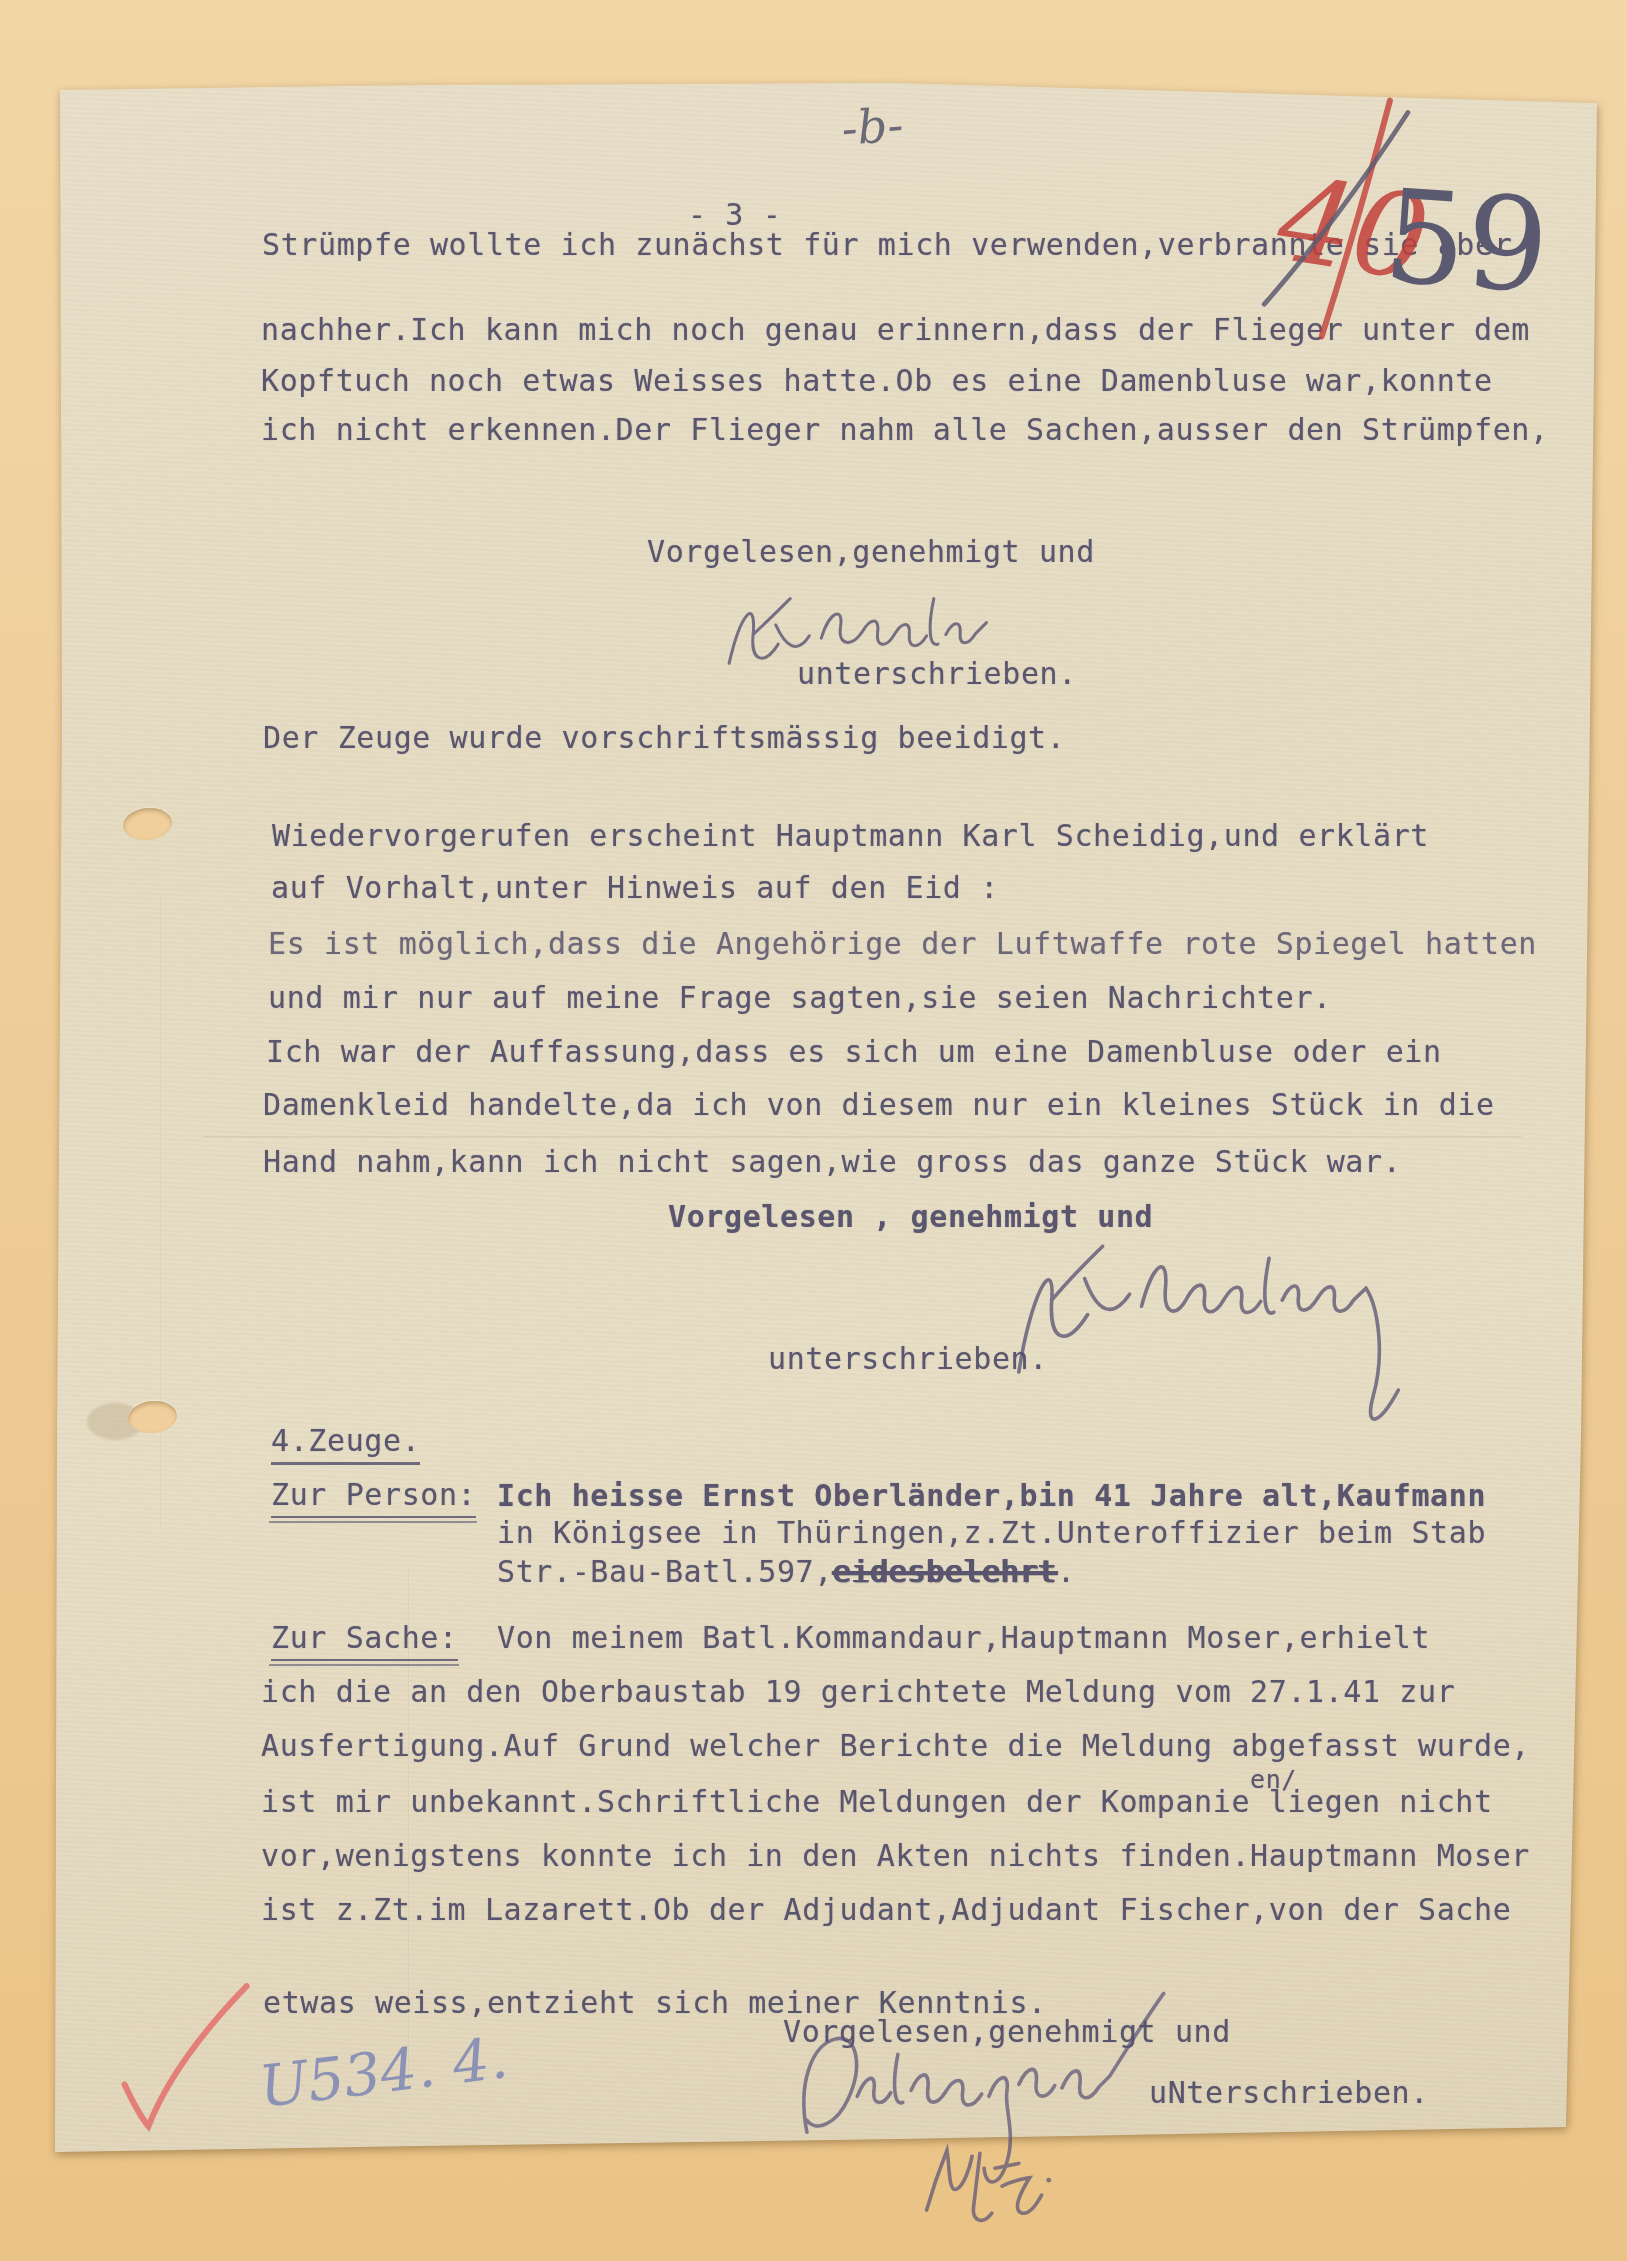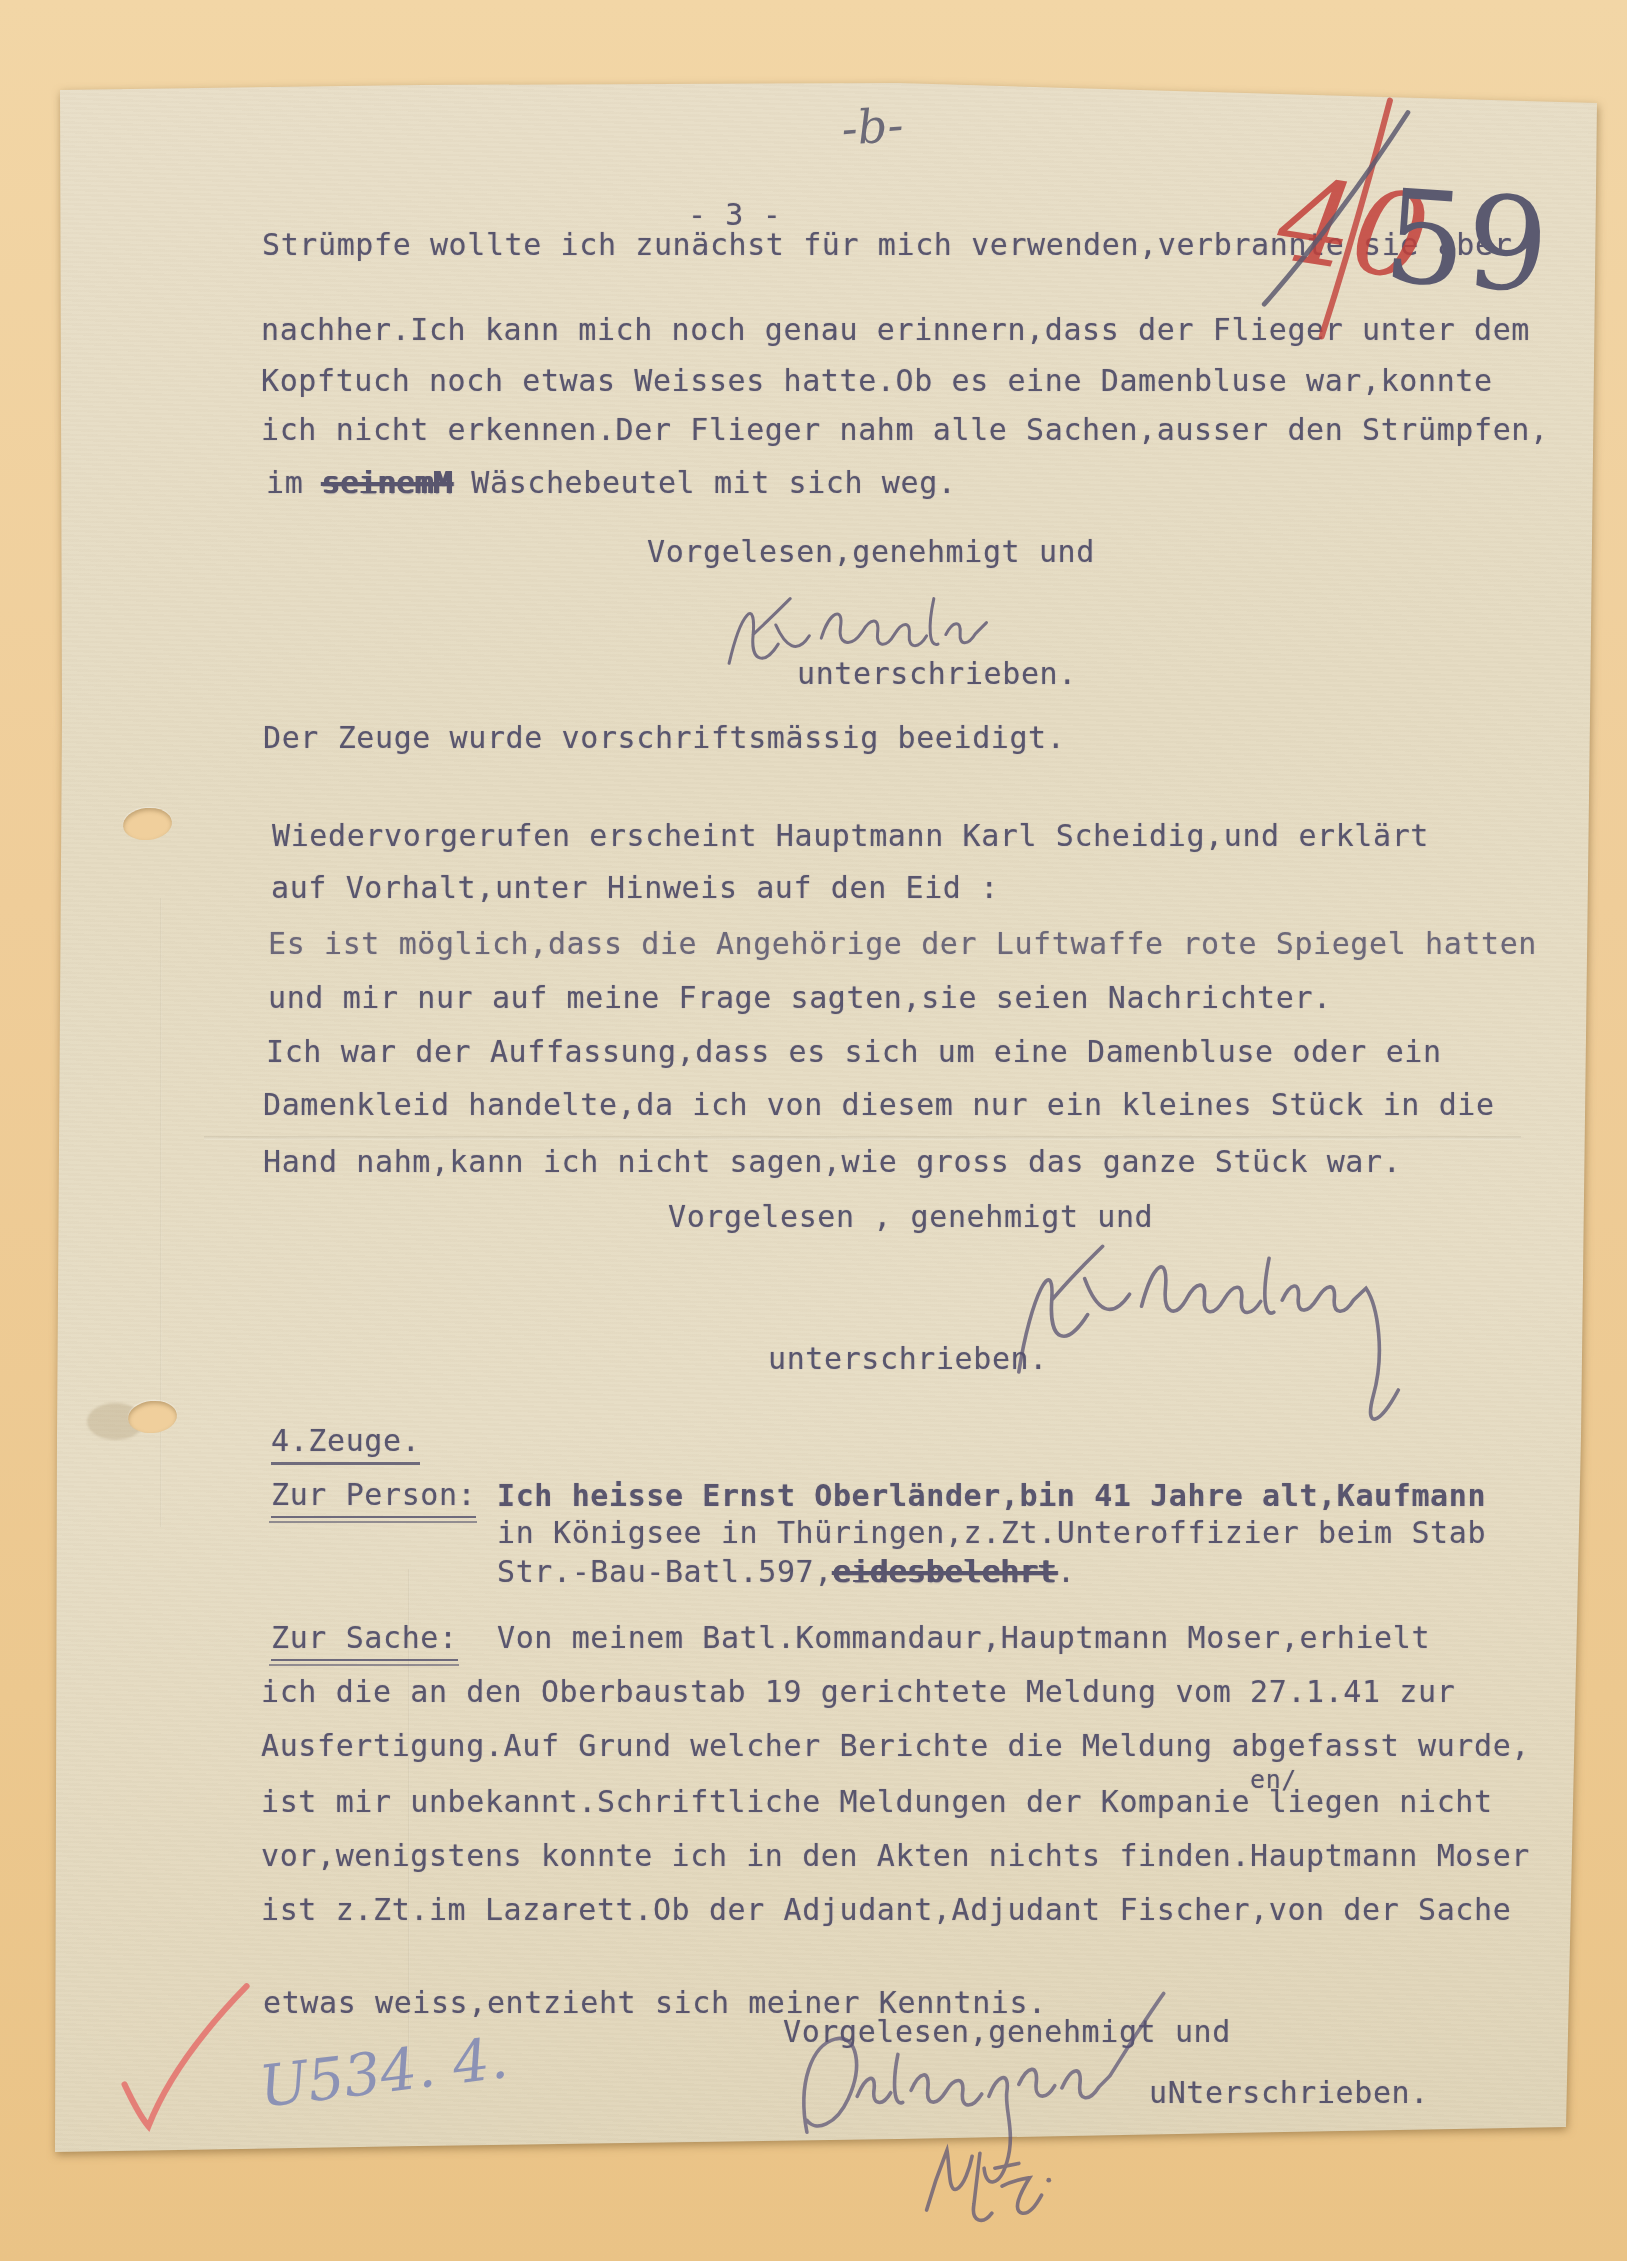--- a/index.html
+++ b/index.html
@@ -43,36 +43,35 @@
       <div class="crease-h"></div>
       <div class="crease-v1"></div>
       <div class="crease-v2"></div>
 
       <div class="tw" style="left:688px;top:198px;">- 3 -</div>
 
       <div class="tw" style="left:262px;top:228px;">Strümpfe wollte ich zunächst für mich verwenden,verbrannte sie aber</div>
       <div class="tw" style="left:261px;top:313px;">nachher.Ich kann mich noch genau erinnern,dass der Flieger unter dem</div>
       <div class="tw" style="left:261px;top:364px;">Kopftuch noch etwas Weisses hatte.Ob es eine Damenbluse war,konnte</div>
       <div class="tw" style="left:261px;top:413px;">ich nicht erkennen.Der Flieger nahm alle Sachen,ausser den Strümpfen,</div>
-      <div class="tw" style="left:266px;top:466px;"><span>im </span><span class="struck">seinemM</span><span> Wäschebeutel mit sich weg.</span></div>
 
       <div class="tw" style="left:647px;top:535px;">Vorgelesen,genehmigt und</div>
       <div class="tw" style="left:797px;top:657px;">unterschrieben.</div>
 
       <div class="tw" style="left:263px;top:721px;">Der Zeuge wurde vorschriftsmässig beeidigt.</div>
 
       <div class="tw" style="left:272px;top:819px;">Wiedervorgerufen erscheint Hauptmann Karl Scheidig,und erklärt</div>
       <div class="tw" style="left:271px;top:871px;">auf Vorhalt,unter Hinweis auf den Eid :</div>
       <div class="tw faint" style="left:268px;top:927px;">Es ist möglich,dass die Angehörige der Luftwaffe rote Spiegel hatten</div>
       <div class="tw" style="left:268px;top:981px;">und mir nur auf meine Frage sagten,sie seien Nachrichter.</div>
       <div class="tw" style="left:266px;top:1035px;">Ich war der Auffassung,dass es sich um eine Damenbluse oder ein</div>
       <div class="tw" style="left:263px;top:1088px;">Damenkleid handelte,da ich von diesem nur ein kleines Stück in die</div>
       <div class="tw" style="left:263px;top:1145px;">Hand nahm,kann ich nicht sagen,wie gross das ganze Stück war.</div>
 
-      <div class="tw" style="left:668px;top:1200px;">Vorgelesen , genehmigt und</div>
+      <div class="tw" style="left:668px;top:1200px;font-weight:bold;">Vorgelesen , genehmigt und</div>
       <div class="tw" style="left:768px;top:1342px;">unterschrieben.</div>
 
       <div class="tw" style="left:271px;top:1424px;"><span class="ul1">4.Zeuge.</span></div>
 
       <div class="tw" style="left:271px;top:1478px;"><span class="ul2">Zur Person:</span></div>
       <div class="tw" style="left:497px;top:1479px;font-weight:bold;">Ich heisse Ernst Oberländer,bin 41 Jahre alt,Kaufmann</div>
       <div class="tw" style="left:497px;top:1516px;">in Königsee in Thüringen,z.Zt.Unteroffizier beim Stab</div>
       <div class="tw" style="left:497px;top:1555px;"><span>Str.-Bau-Batl.597,</span><span class="struck">eidesbelehrt</span><span>.</span></div>
 
       <div class="tw" style="left:271px;top:1621px;"><span class="ul2">Zur Sache:</span></div>

